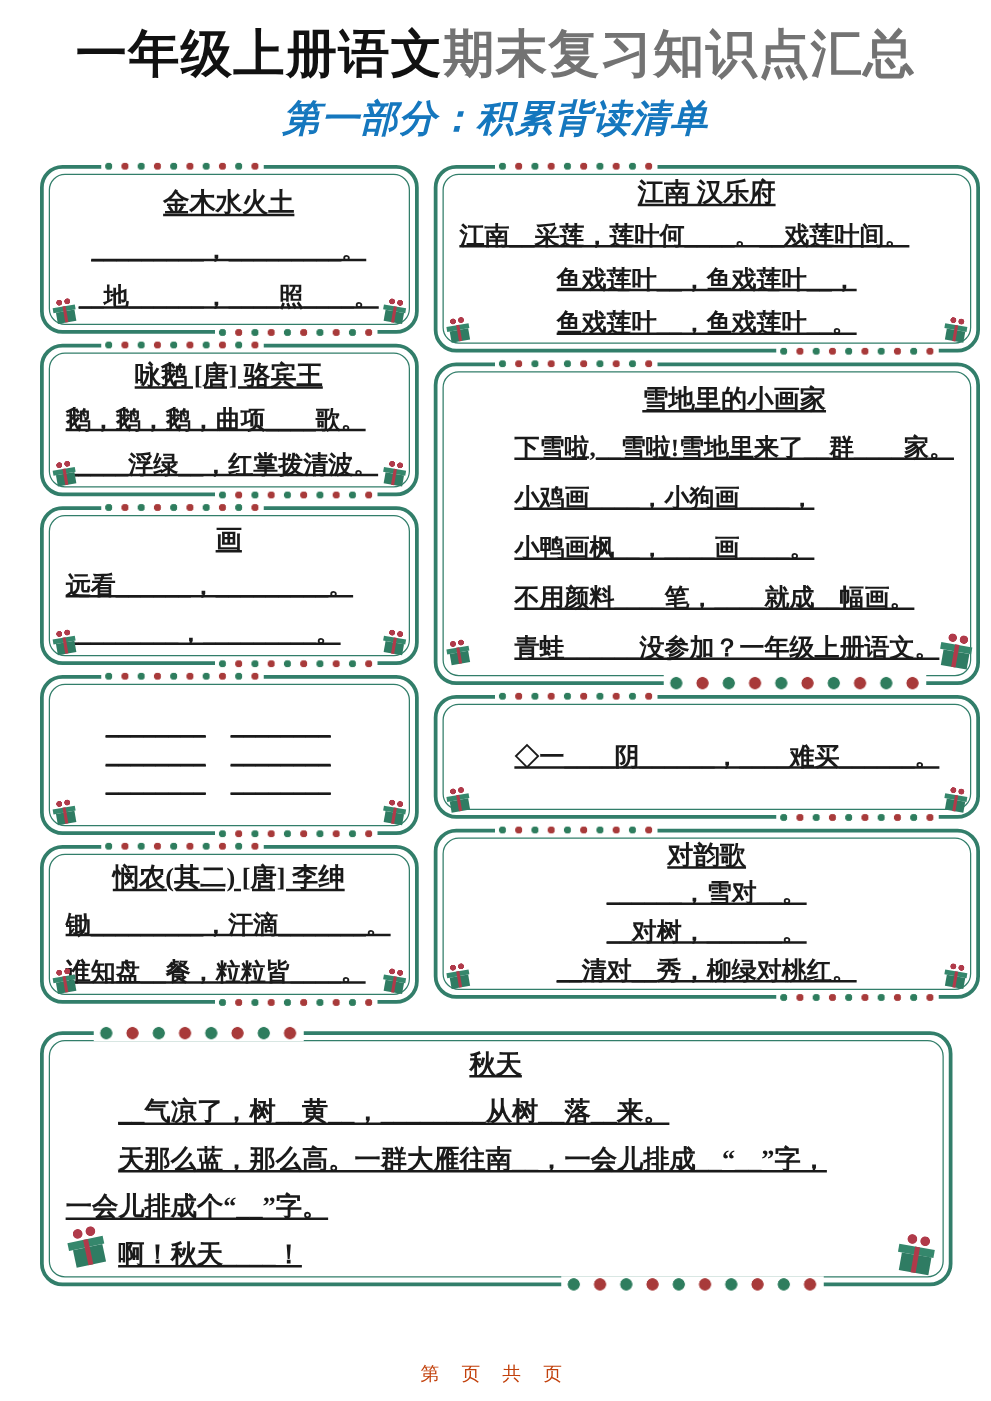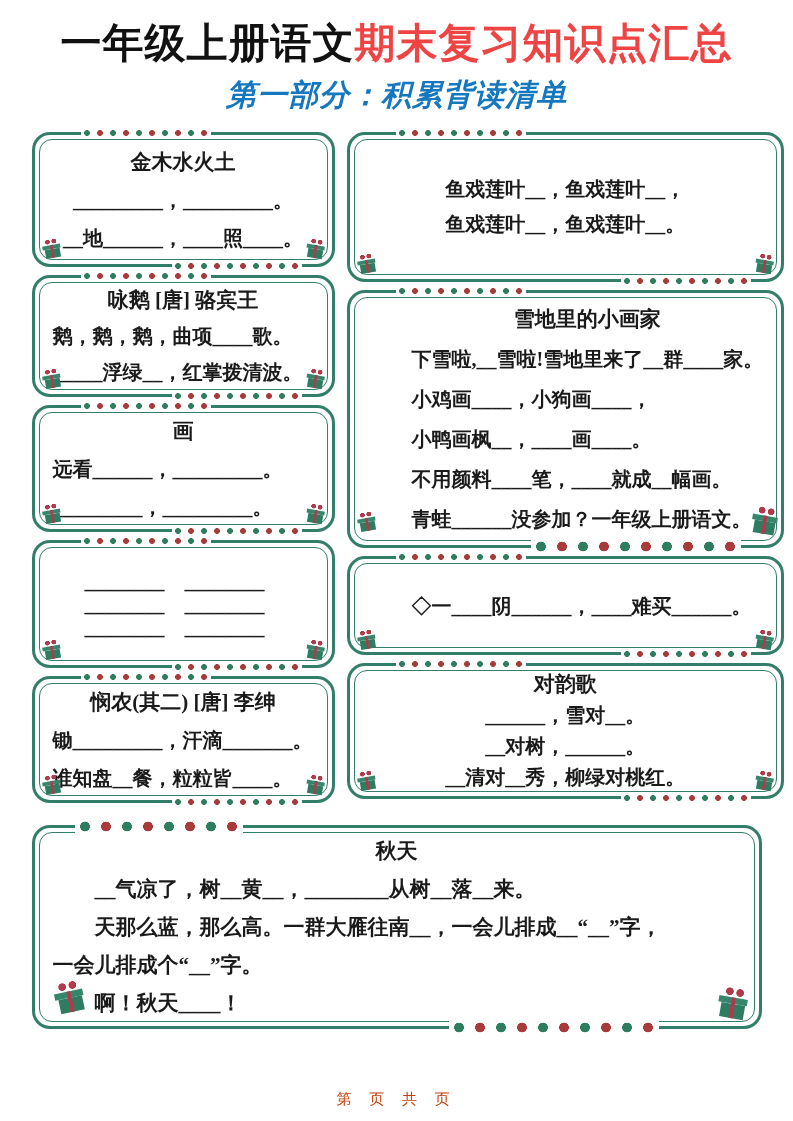--- a/index.html
+++ b/index.html
@@ -11,40 +11,40 @@
   html,body{margin:0;padding:0;background:#fff;}
   .page{
     width:793px;height:1121px;background:#fff;position:relative;
     font-family:"Liberation Serif",serif;color:var(--ink);overflow:hidden;
   }
   .main-title{
     margin:0;padding-top:20px;text-align:center;
     font-family:"Liberation Sans",sans-serif;font-weight:900;
     font-size:41px;line-height:1.15;letter-spacing:1px;color:#111;
   }
-  .t-red{color:#ef4444;}
+  .t-red{color:#737373;}
   .subtitle{
     margin:8px 0 16px;text-align:center;
     font-family:"Liberation Sans",sans-serif;font-weight:900;
     font-size:30px;color:#1577be;letter-spacing:1px;font-style:italic;
   }
   .content{width:730px;margin:0 auto;}
   .columns{display:flex;gap:12px;}
   .col-left{width:303px;flex:0 0 303px;}
   .col-right{flex:1;}
 
   .box{
     position:relative;box-sizing:border-box;background:#fff;
     border:3px solid var(--green);border-radius:18px;
     padding:4px;margin-bottom:8px;
   }
   .box-inner{
     box-sizing:border-box;height:100%;
     border:1.5px solid var(--green);border-radius:13px;
-    padding:2px 13px;display:flex;flex-direction:column;justify-content:center;
+    padding:2px 13px;display:flex;flex-direction:column;justify-content:center;text-decoration:underline;
   }
   .box-title{
     text-align:center;font-weight:bold;font-size:21px;white-space:nowrap;
   }
   .box-line{font-weight:bold;font-size:20px;white-space:nowrap;}
   .center{text-align:center;}
   .indent{padding-left:42px;}
 
   
   .lh38 .box-line,.lh38 .box-title{line-height:38px;}
@@ -191,20 +191,22 @@
         </div>
 
       </div>
 
       <div class="col-right">
 
         <div class="box lh35" style="height:150px">
           <div class="dots dots-top"></div>
           <div class="dots dots-bottom"></div>
           <div class="box-inner">
+            <div class="box-title">江南 汉乐府</div>
+            <div class="box-line">江南__采莲，莲叶何____。__戏莲叶间。</div>
             <div class="box-line center">鱼戏莲叶__，鱼戏莲叶__，</div>
             <div class="box-line center">鱼戏莲叶__，鱼戏莲叶__。</div>
           </div>
           <span class="gift bl"></span>
           <span class="gift br"></span>
         </div>
 
         <div class="box lh40" style="height:258px">
           <div class="dots dots-top"></div>
           <div class="dots dots-big dots-bottom" style="right:40px"></div>

